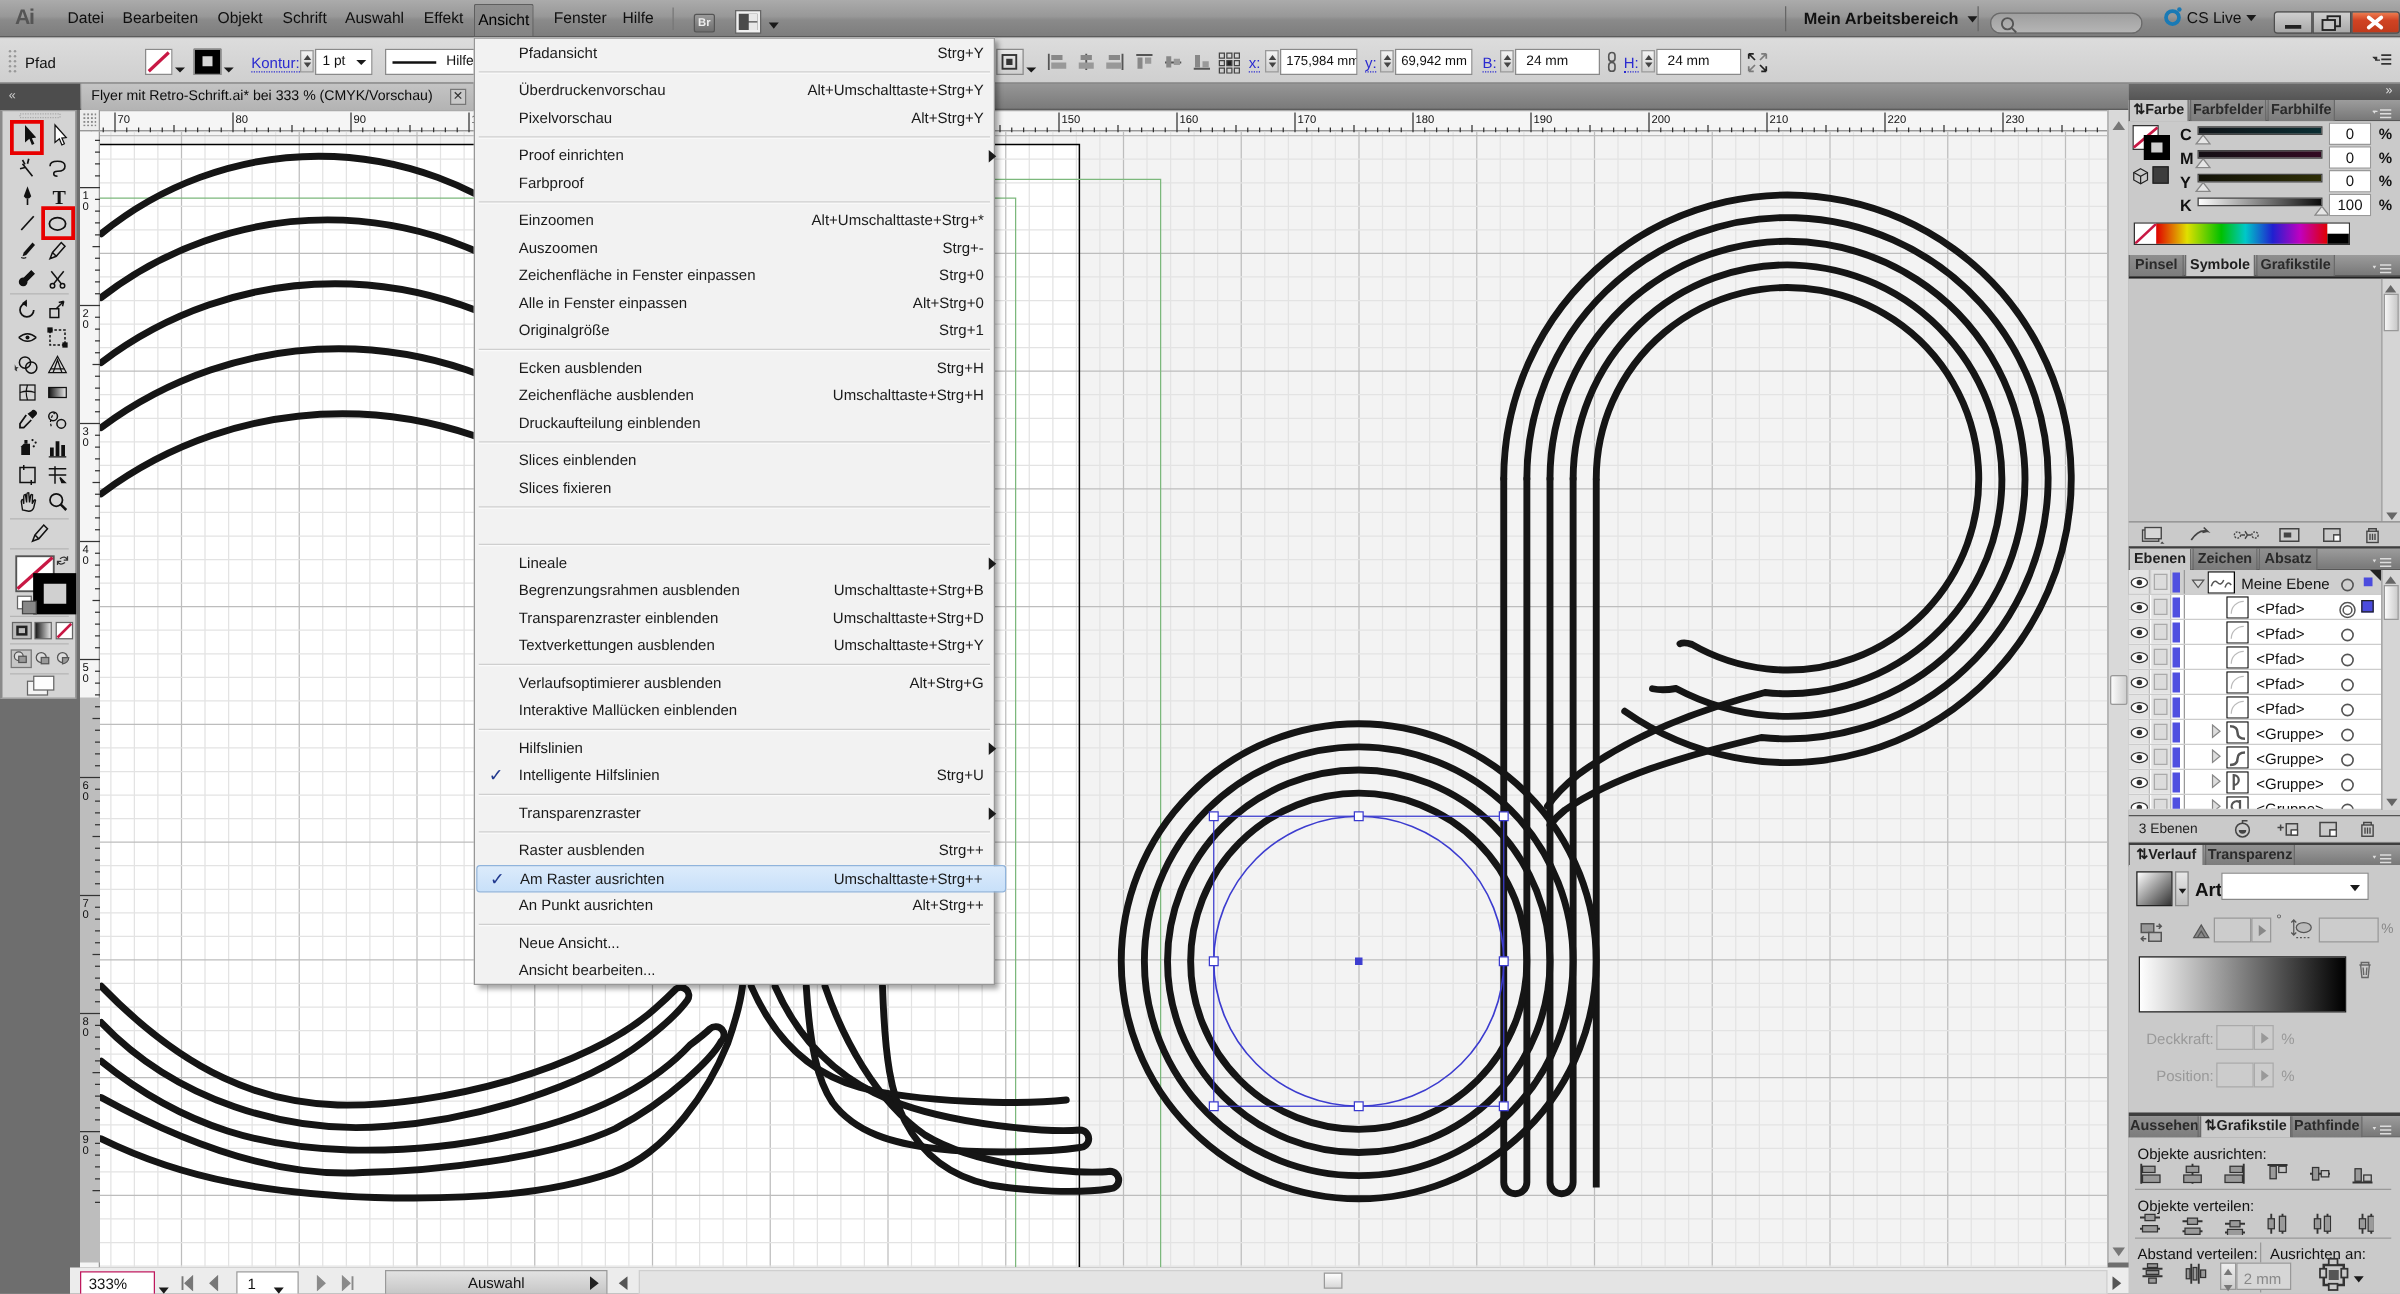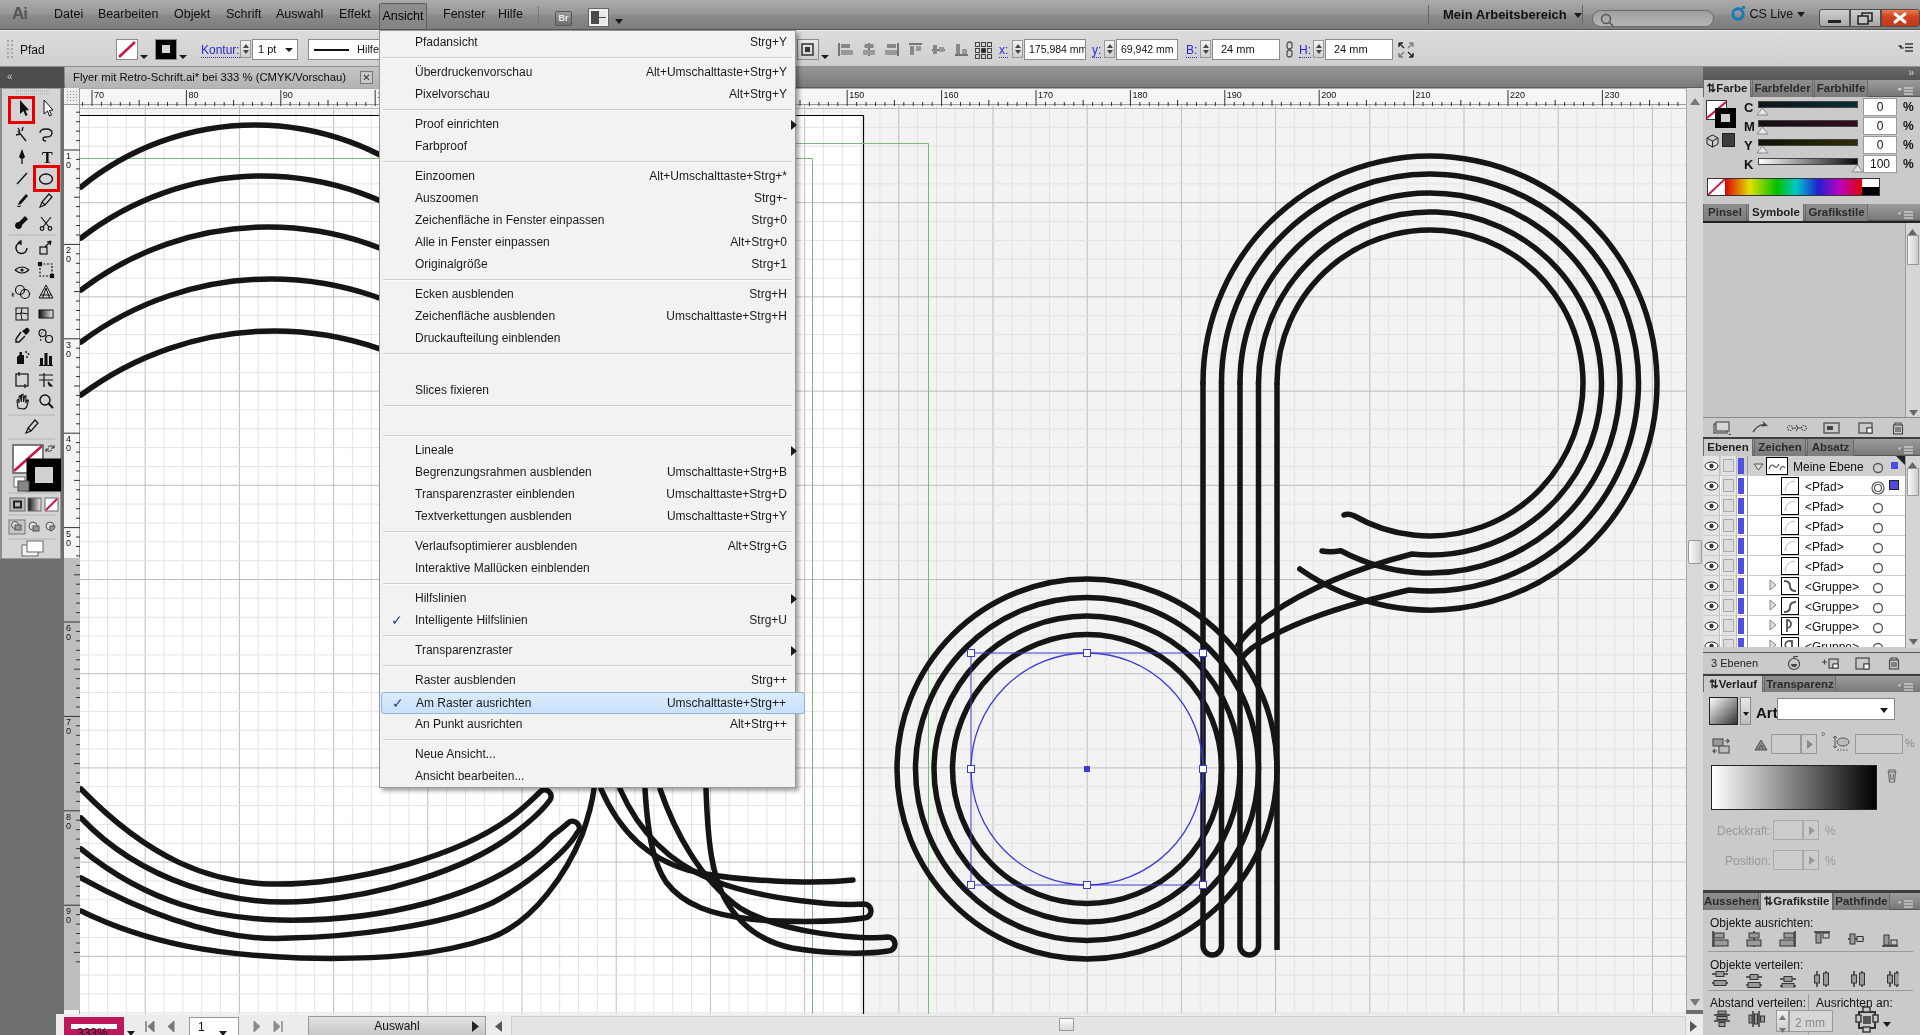--- a/index.html
+++ b/index.html
@@ -955,21 +955,21 @@
         <circle cx="31" cy="435" r="4" fill="#ddd" stroke="#555"></circle>
         <rect x="31" y="435" width="6" height="5" fill="#999" stroke="#555"></rect>
         <circle cx="48" cy="435" r="4" fill="#ddd" stroke="#555"></circle>
         <path d="M 48 435 l 5 0 a 5 5 0 0 1 -5 5 z" fill="#999" stroke="#555"></path>
       </g>
       <line x1="6" y1="450" x2="53" y2="450" stroke="#b5b5b5"></line>
       <rect x="20" y="456" width="16" height="11" fill="#f4f4f4" stroke="#666"></rect>
       <rect x="25" y="452" width="16" height="11" fill="#fdfdfd" stroke="#666"></rect>
     </svg><div class="abs" style="left:6px;top:7px;width:27px;height:28px;border:3px solid #e80000"></div><div class="abs" style="left:31px;top:76px;width:27px;height:27px;border:3px solid #e80000"></div></div>
 <div class="abs" id="statusbar">
-  <div class="abs" style="left:8px;top:3px;width:60px;height:19px;background:#fff;border:7px solid #be185d;font-size:12px;color:#111;line-height:18px;padding-left:6px">333%</div>
+  <div class="abs" style="left:8px;top:3px;width:60px;height:19px;background:#fff;border:1px solid #be185d;font-size:12px;color:#111;line-height:18px;padding-left:6px">333%</div>
   <span class="abs" style="left:71px;top:10px"><span class="caret"></span></span>
   <svg class="abs" style="left:88px;top:6px" width="40" height="13">
       <g fill="#777" stroke="#777">
         <line x1="2" y1="1" x2="2" y2="12" stroke-width="1.5"></line>
         <path d="M 10 1 L 4 6.5 L 10 12 z"></path>
         <path d="M 30 1 L 24 6.5 L 30 12 z"></path>
       </g>
     </svg>
   <div class="abs" style="left:133px;top:3px;width:50px;height:19px;background:#fff;border:1px solid #9a9a9a;font-size:12px;color:#111;line-height:18px;padding-left:8px">1</div>
   <span class="abs" style="left:163px;top:10px"><span class="caret"></span></span>
@@ -1648,20 +1648,23 @@
       <span class="sc">Strg+H</span>
     </div>
     <div class="mi" style="top:275px">
       <span class="lbl">Zeichenfläche ausblenden</span>
       <span class="sc">Umschalttaste+Strg+H</span>
     </div>
     <div class="mi" style="top:297px">
       <span class="lbl">Druckaufteilung einblenden</span>
     </div>
     <div class="msep" style="top:322px"></div>
+    <div class="mi" style="top:327px">
+      <span class="lbl">Slices einblenden</span>
+    </div>
     <div class="mi" style="top:349px">
       <span class="lbl">Slices fixieren</span>
     </div>
     <div class="msep" style="top:374px"></div>
     <div class="msep" style="top:404px"></div>
     <div class="mi" style="top:409px">
       <span class="lbl">Lineale</span>
       <span class="subarr"></span>
     </div>
     <div class="mi" style="top:431px">

